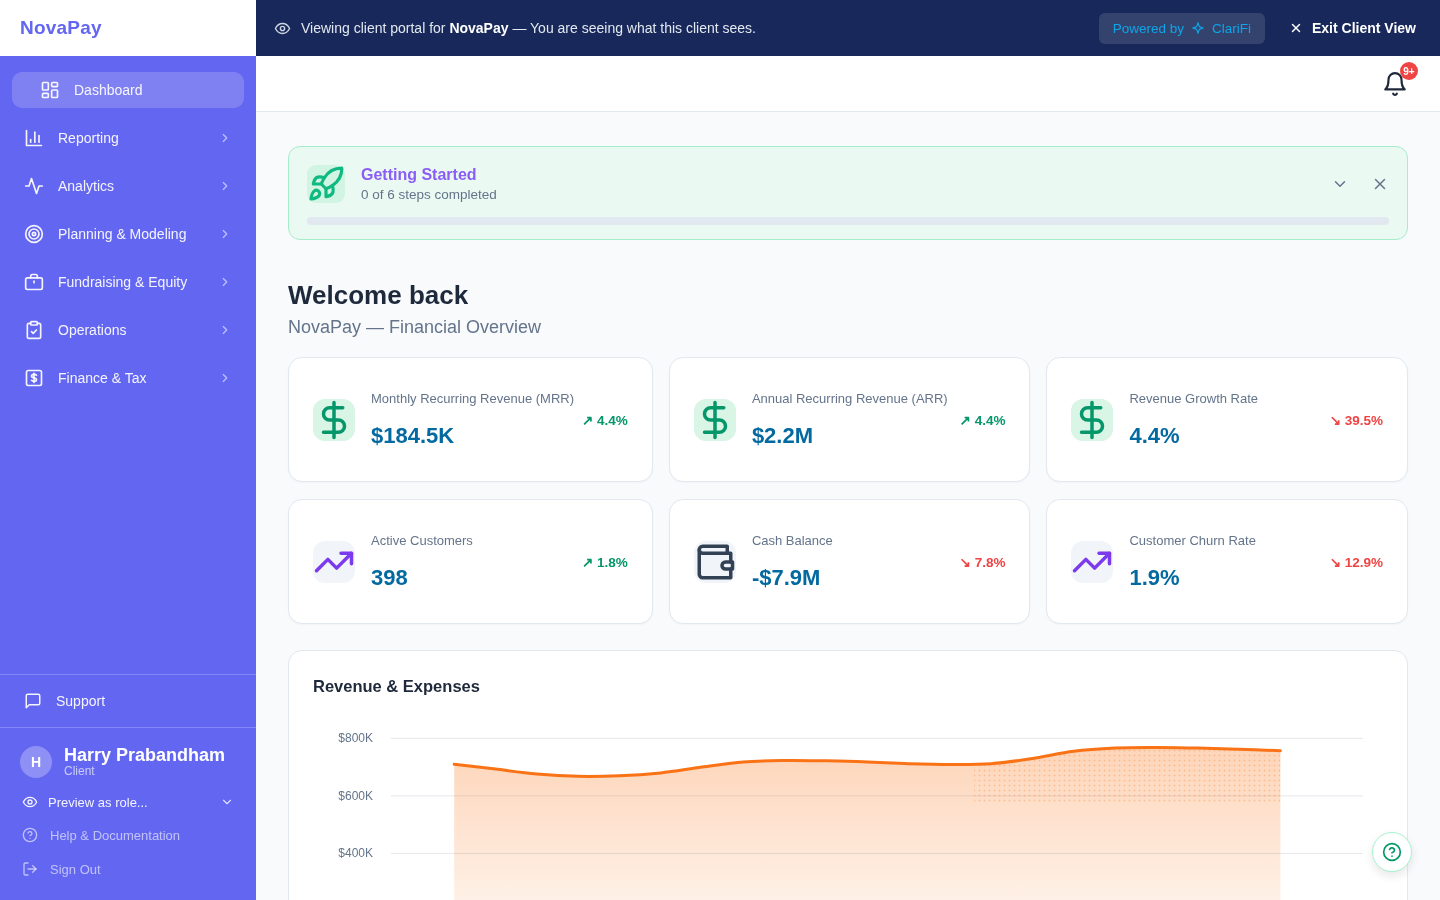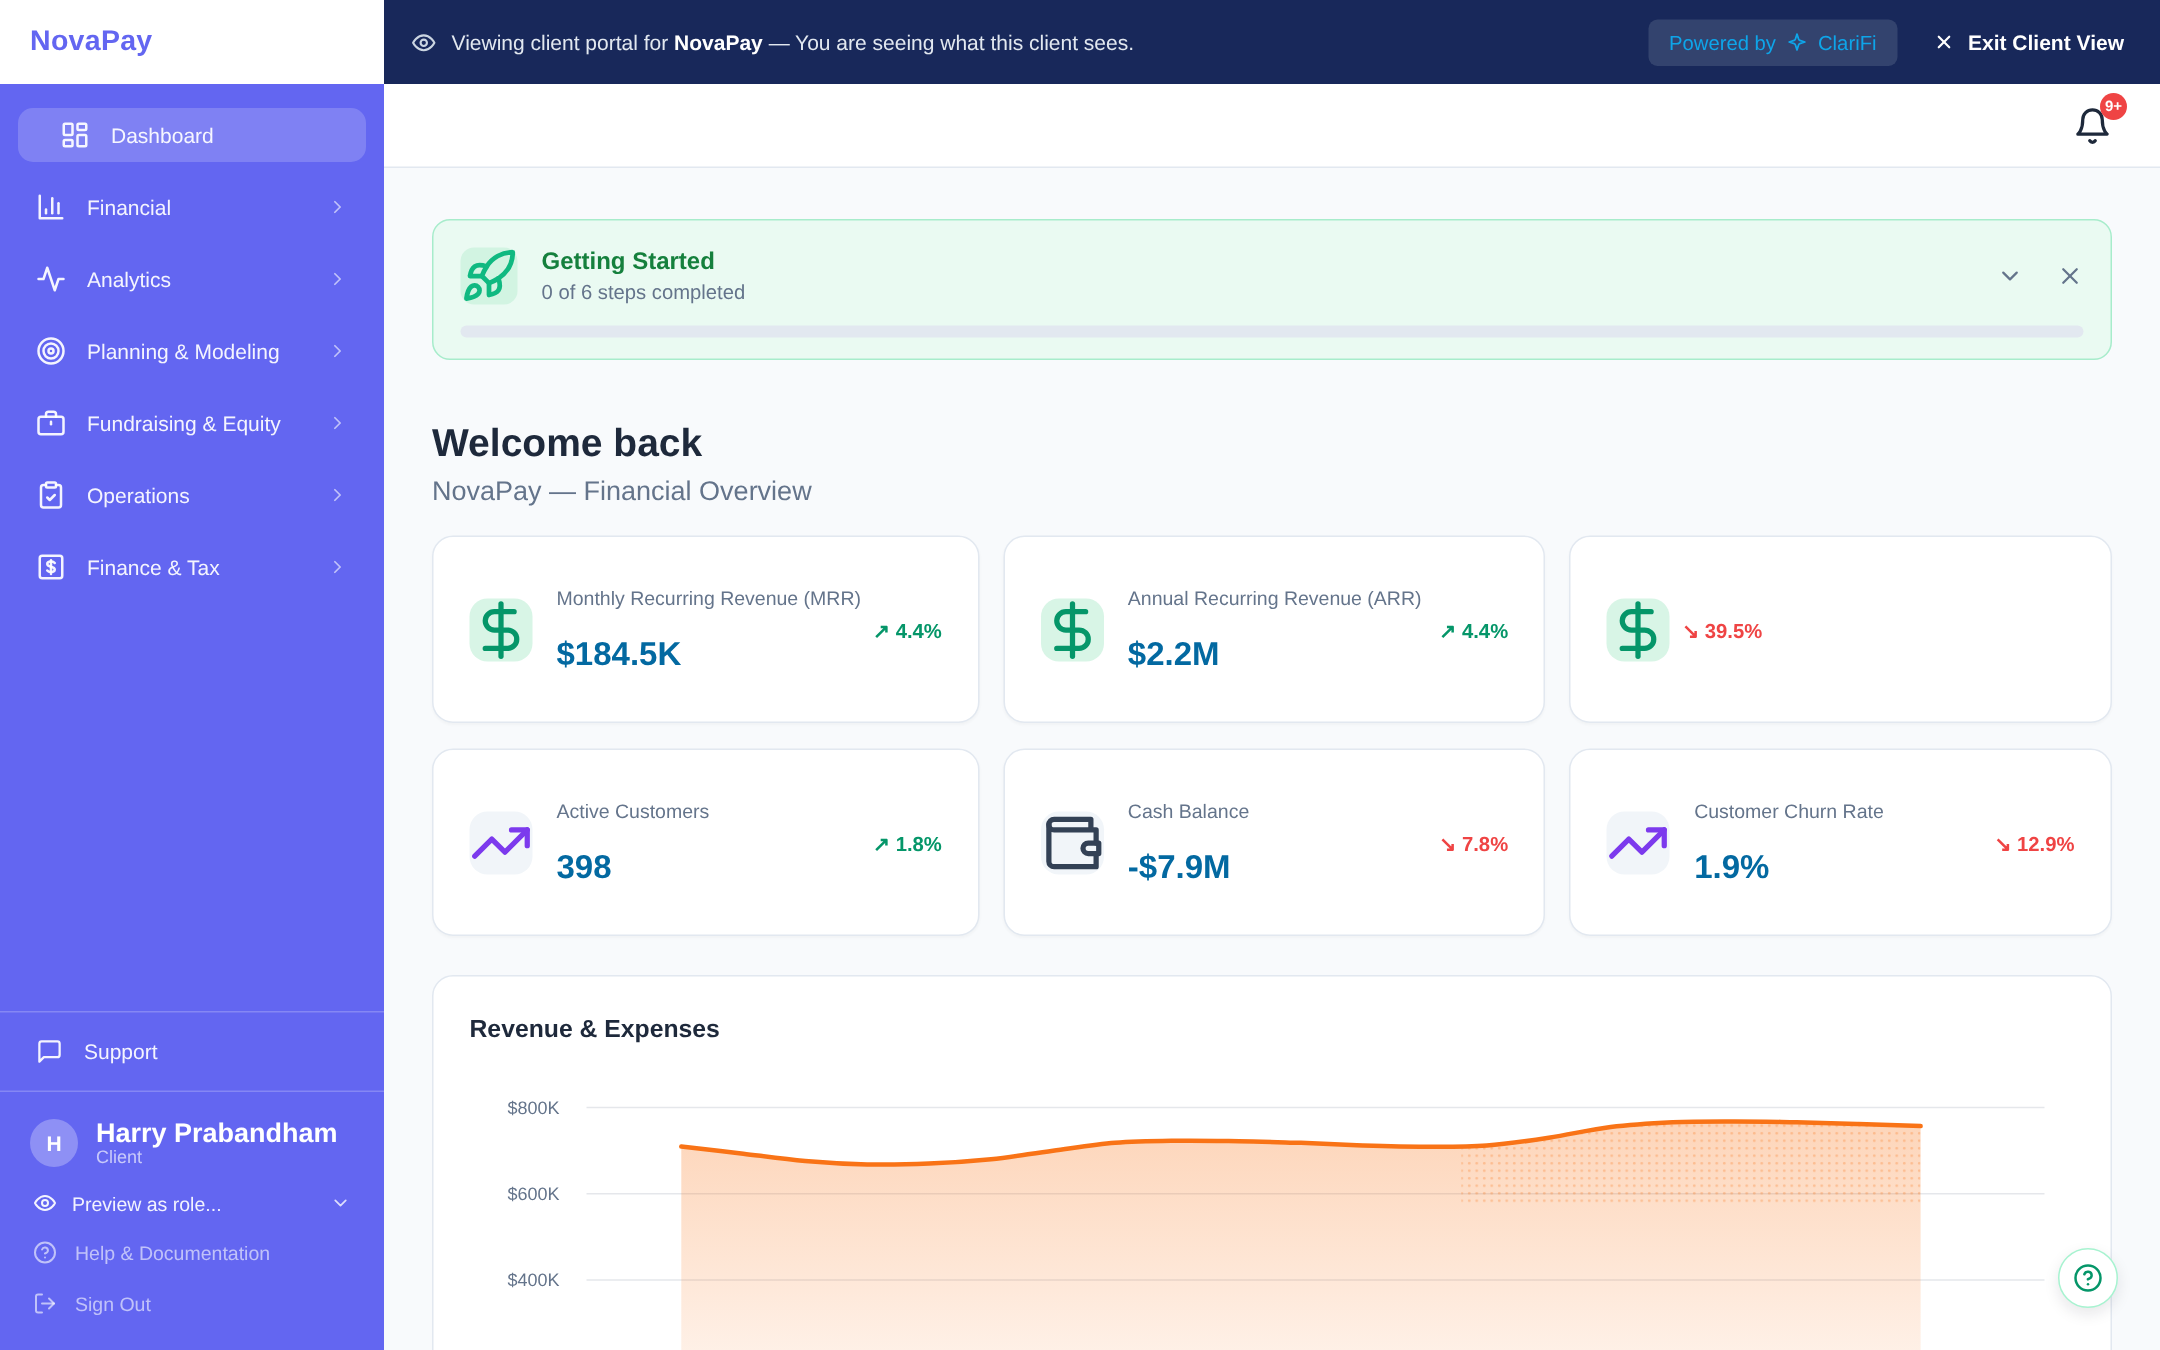--- a/index.html
+++ b/index.html
@@ -73,21 +73,21 @@
 
   
   .main { position:absolute; left:256px; top:112px; width:1184px; height:788px;
     background:#f8fafc; padding:34px 32px 0 32px; overflow:hidden; }
 
   .gs-card { background:#eafaf2; border:1px solid #a7eccb; border-radius:12px;
     padding:18px 18px 18px 18px; position:relative; height:94px; }
   .gs-row { display:flex; align-items:center; gap:16px; }
   .gs-icon { width:38px; height:38px; border-radius:9px; background:#d2f4e2; color:#10b981;
     display:flex; align-items:center; justify-content:center; }
-  .gs-title { font-size:16px; font-weight:800; color:#15803d; }
+  .gs-title { font-size:16px; font-weight:800; color:#8b5cf6; }
   .gs-sub { font-size:13.5px; color:#64748b; margin-top:3px; }
   .gs-actions { margin-left:auto; display:flex; align-items:center; gap:22px; color:#64748b; }
   .gs-actions .abtn { width:18px; height:18px; background:none; border:none; cursor:pointer;
     color:#64748b; padding:0; }
   .gs-progress { position:absolute; left:18px; right:18px; bottom:14px; height:8px;
     background:#e2e8f0; border-radius:999px; overflow:hidden; }
   .gs-progress-fill { height:100%; background:#10b981; border-radius:999px; width:0%; }
 
   .welcome-title { margin-top:40px; font-size:26px; font-weight:800; color:#1e293b; }
   .welcome-sub { margin-top:6px; font-size:18px; color:#64748b; }
@@ -141,21 +141,21 @@
     </div>
     <div class="nav-item">
       <span class="ic">
         <svg class="icn" viewBox="0 0 24 24">
             <path d="M3 3v18h18"></path>
             <path d="M18 17V9"></path>
             <path d="M13 17V5"></path>
             <path d="M8 17v-3"></path>
           </svg>
       </span>
-      <span class="lbl">Financial</span>
+      <span class="lbl">Reporting</span>
       <span class="chev">
         <svg class="icn" viewBox="0 0 24 24">
             <polyline points="9 18 15 12 9 6"></polyline>
           </svg>
       </span>
     </div>
     <div class="nav-item">
       <span class="ic">
         <svg class="icn" viewBox="0 0 24 24">
             <path d="M22 12h-4l-3 9L9 3l-3 9H2"></path>
@@ -401,20 +401,24 @@
       </span>
       <span class="kpi-delta up"><span>↗</span> <span>4.4%</span></span>
     </div>
 
     <div class="kpi-card">
       <span class="kpi-icon green">
         <svg class="icn" viewBox="0 0 24 24">
             <line x1="12" y1="2" x2="12" y2="22"></line>
             <path d="M17 5H9.5a3.5 3.5 0 0 0 0 7h5a3.5 3.5 0 0 1 0 7H6"></path>
           </svg>
+      </span>
+      <span class="kpi-body">
+        <div class="kpi-label">Revenue Growth Rate</div>
+        <div class="kpi-value">4.4%</div>
       </span>
       <span class="kpi-delta down"><span>↘</span> <span>39.5%</span></span>
     </div>
 
     <div class="kpi-card">
       <span class="kpi-icon purple">
         <svg class="icn" viewBox="0 0 24 24">
             <polyline points="22 7 13.5 15.5 8.5 10.5 2 17"></polyline>
             <polyline points="16 7 22 7 22 13"></polyline>
           </svg>

